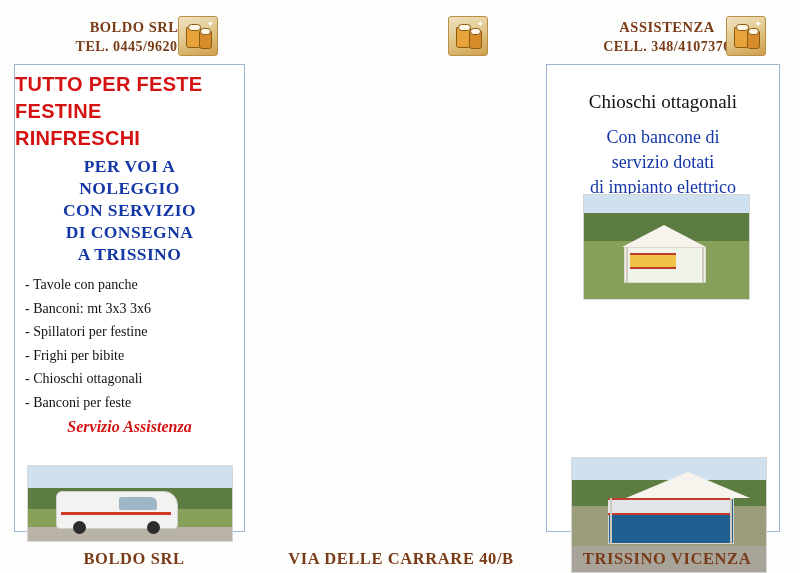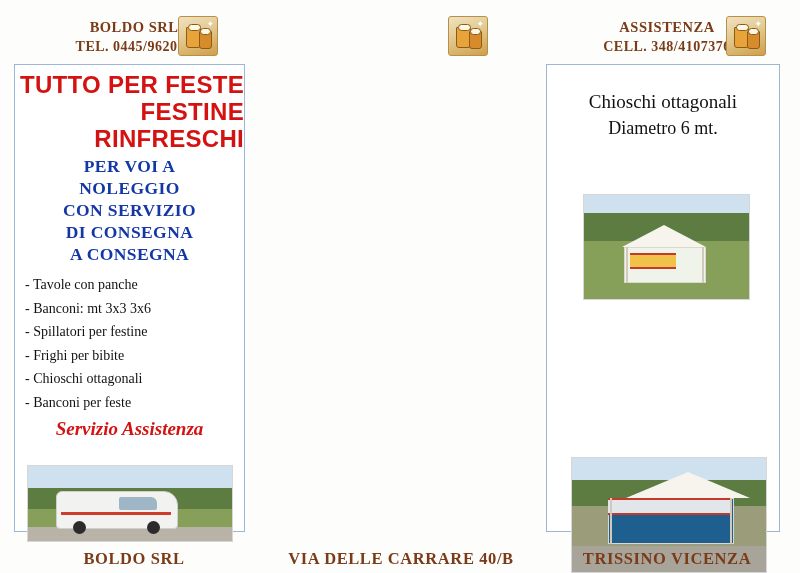--- a/index.html
+++ b/index.html
@@ -102,25 +102,25 @@
     position: absolute;
     background: #ffffff;
     border: 1px solid #9bb7d4;
     box-shadow: 0 0 0 1px #ffffff inset;
   }
   .box-left  { left: 14px;  top: 56px;  width: 229px; height: 466px; }
   .box-mid   { left: 278px; top: 56px;  width: 232px; height: 466px; }
 
   
   .tutto {
-    text-align: right;
+    text-align: left;
     color: #d41212;
     font-weight: bold;
     font-family: "Liberation Sans", sans-serif;
-    font-size: 24px;
+    font-size: 20px;
     line-height: 27px;
     margin-top: 6px;
     letter-spacing: 0.3px;
   }
   .pervoi {
     text-align: center;
     color: #1437a6;
     font-weight: bold;
     font-family: "Liberation Serif", serif;
     font-size: 17.5px;
@@ -135,21 +135,21 @@
     font-size: 14px;
     line-height: 23.5px;
   }
   .bullets div { white-space: nowrap; }
   .servizio {
     margin-top: 4px;
     text-align: center;
     color: #d41212;
     font-style: italic;
     font-family: "Liberation Serif", serif;
-    font-size: 19px;
+    font-size: 16px;
     font-weight: bold;
   }
 
   
   .photo {
     position: relative;
     overflow: hidden;
     border: 1px solid #d6d6d6;
   }
   .sky   { position:absolute; left:0; right:0; top:0; background:#cfe0ef; }
@@ -267,21 +267,21 @@
       <div class="tutto">
         <div>TUTTO PER FESTE</div>
         <div>FESTINE</div>
         <div>RINFRESCHI</div>
       </div>
       <div class="pervoi">
         <div>PER VOI A</div>
         <div>NOLEGGIO</div>
         <div>CON SERVIZIO</div>
         <div>DI CONSEGNA</div>
-        <div>A CONSEGNA</div>
+        <div>A TRISSINO</div>
       </div>
       <div class="bullets">
         <div>- Tavole con panche</div>
         <div>- Banconi: mt 3x3  3x6</div>
         <div>- Spillatori per festine</div>
         <div>- Frighi per bibite</div>
         <div>- Chioschi ottagonali</div>
         <div>- Banconi per feste</div>
       </div>
       <div class="servizio">Servizio Assistenza</div>
@@ -318,20 +318,26 @@
         <div class="sky" style="height:40px;"></div>
         <div class="trees" style="top:18px; height:32px;"></div>
         <div class="grass" style="height:58px;"></div>
         <div class="tent" style="left:38px; top:30px;"></div>
         <div class="tent-body" style="left:40px; top:52px; width:80px; height:34px;"></div>
         <div class="banner" style="left:46px; top:58px; width:46px; height:12px; background:#f0c24a;"></div>
         <div class="leg" style="left:42px; top:52px; height:36px;"></div>
         <div class="leg" style="left:118px; top:52px; height:36px;"></div>
       </div>
 
+      <div class="mid-blue" style="margin-top:12px;">
+        <div>Con bancone di</div>
+        <div>servizio dotati</div>
+        <div>di impianto elettrico</div>
+        <div>a norma CEE</div>
+      </div>
       <div class="mid-dark">Diametro 6 mt.</div>
 
       <div class="photo gazebo-photo-2">
         <div class="sky" style="height:40px;"></div>
         <div class="trees" style="top:22px; height:26px;"></div>
         <div class="grass" style="height:66px; background:#9a9c7a;"></div>
         <div class="road" style="height:26px; background:#a8a49a;"></div>
         <div class="tent" style="left:54px; top:14px; border-left-width:62px; border-right-width:62px; border-bottom-width:26px;"></div>
         <div class="tent-body" style="left:36px; top:40px; width:124px; height:44px; background:#1f5f8f;"></div>
         <div class="banner" style="left:36px; top:40px; width:124px; height:13px;"></div>

